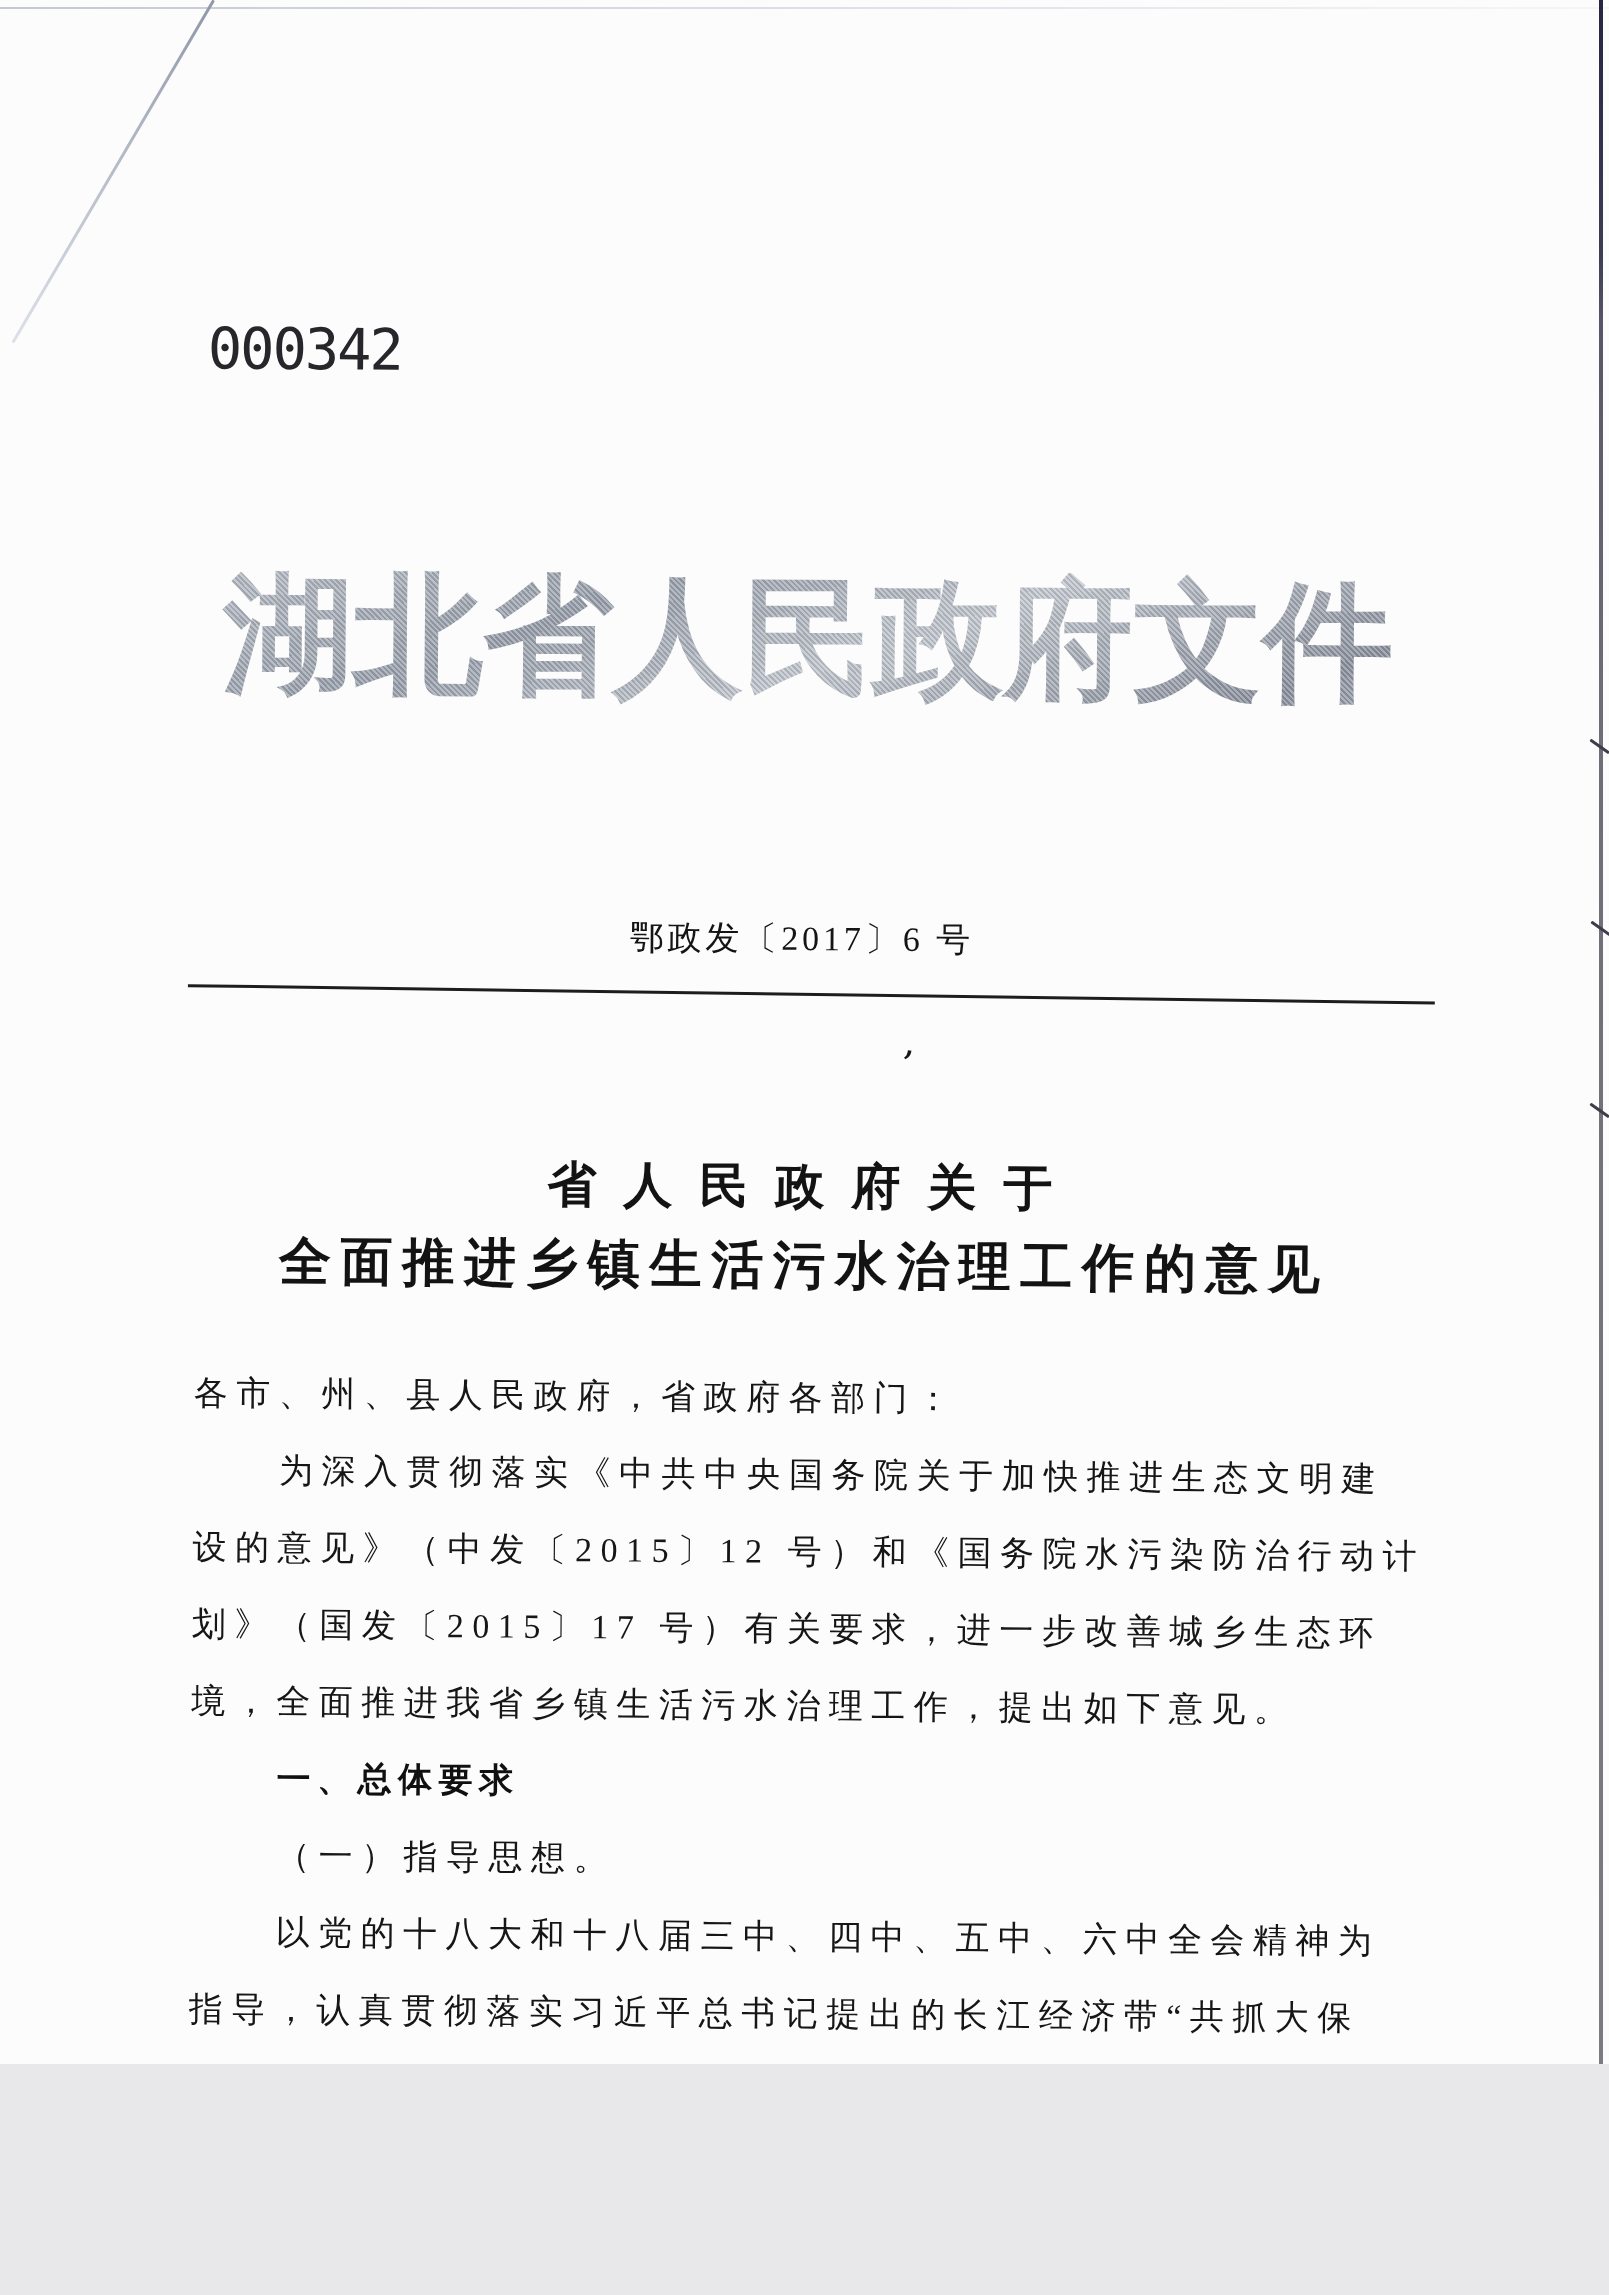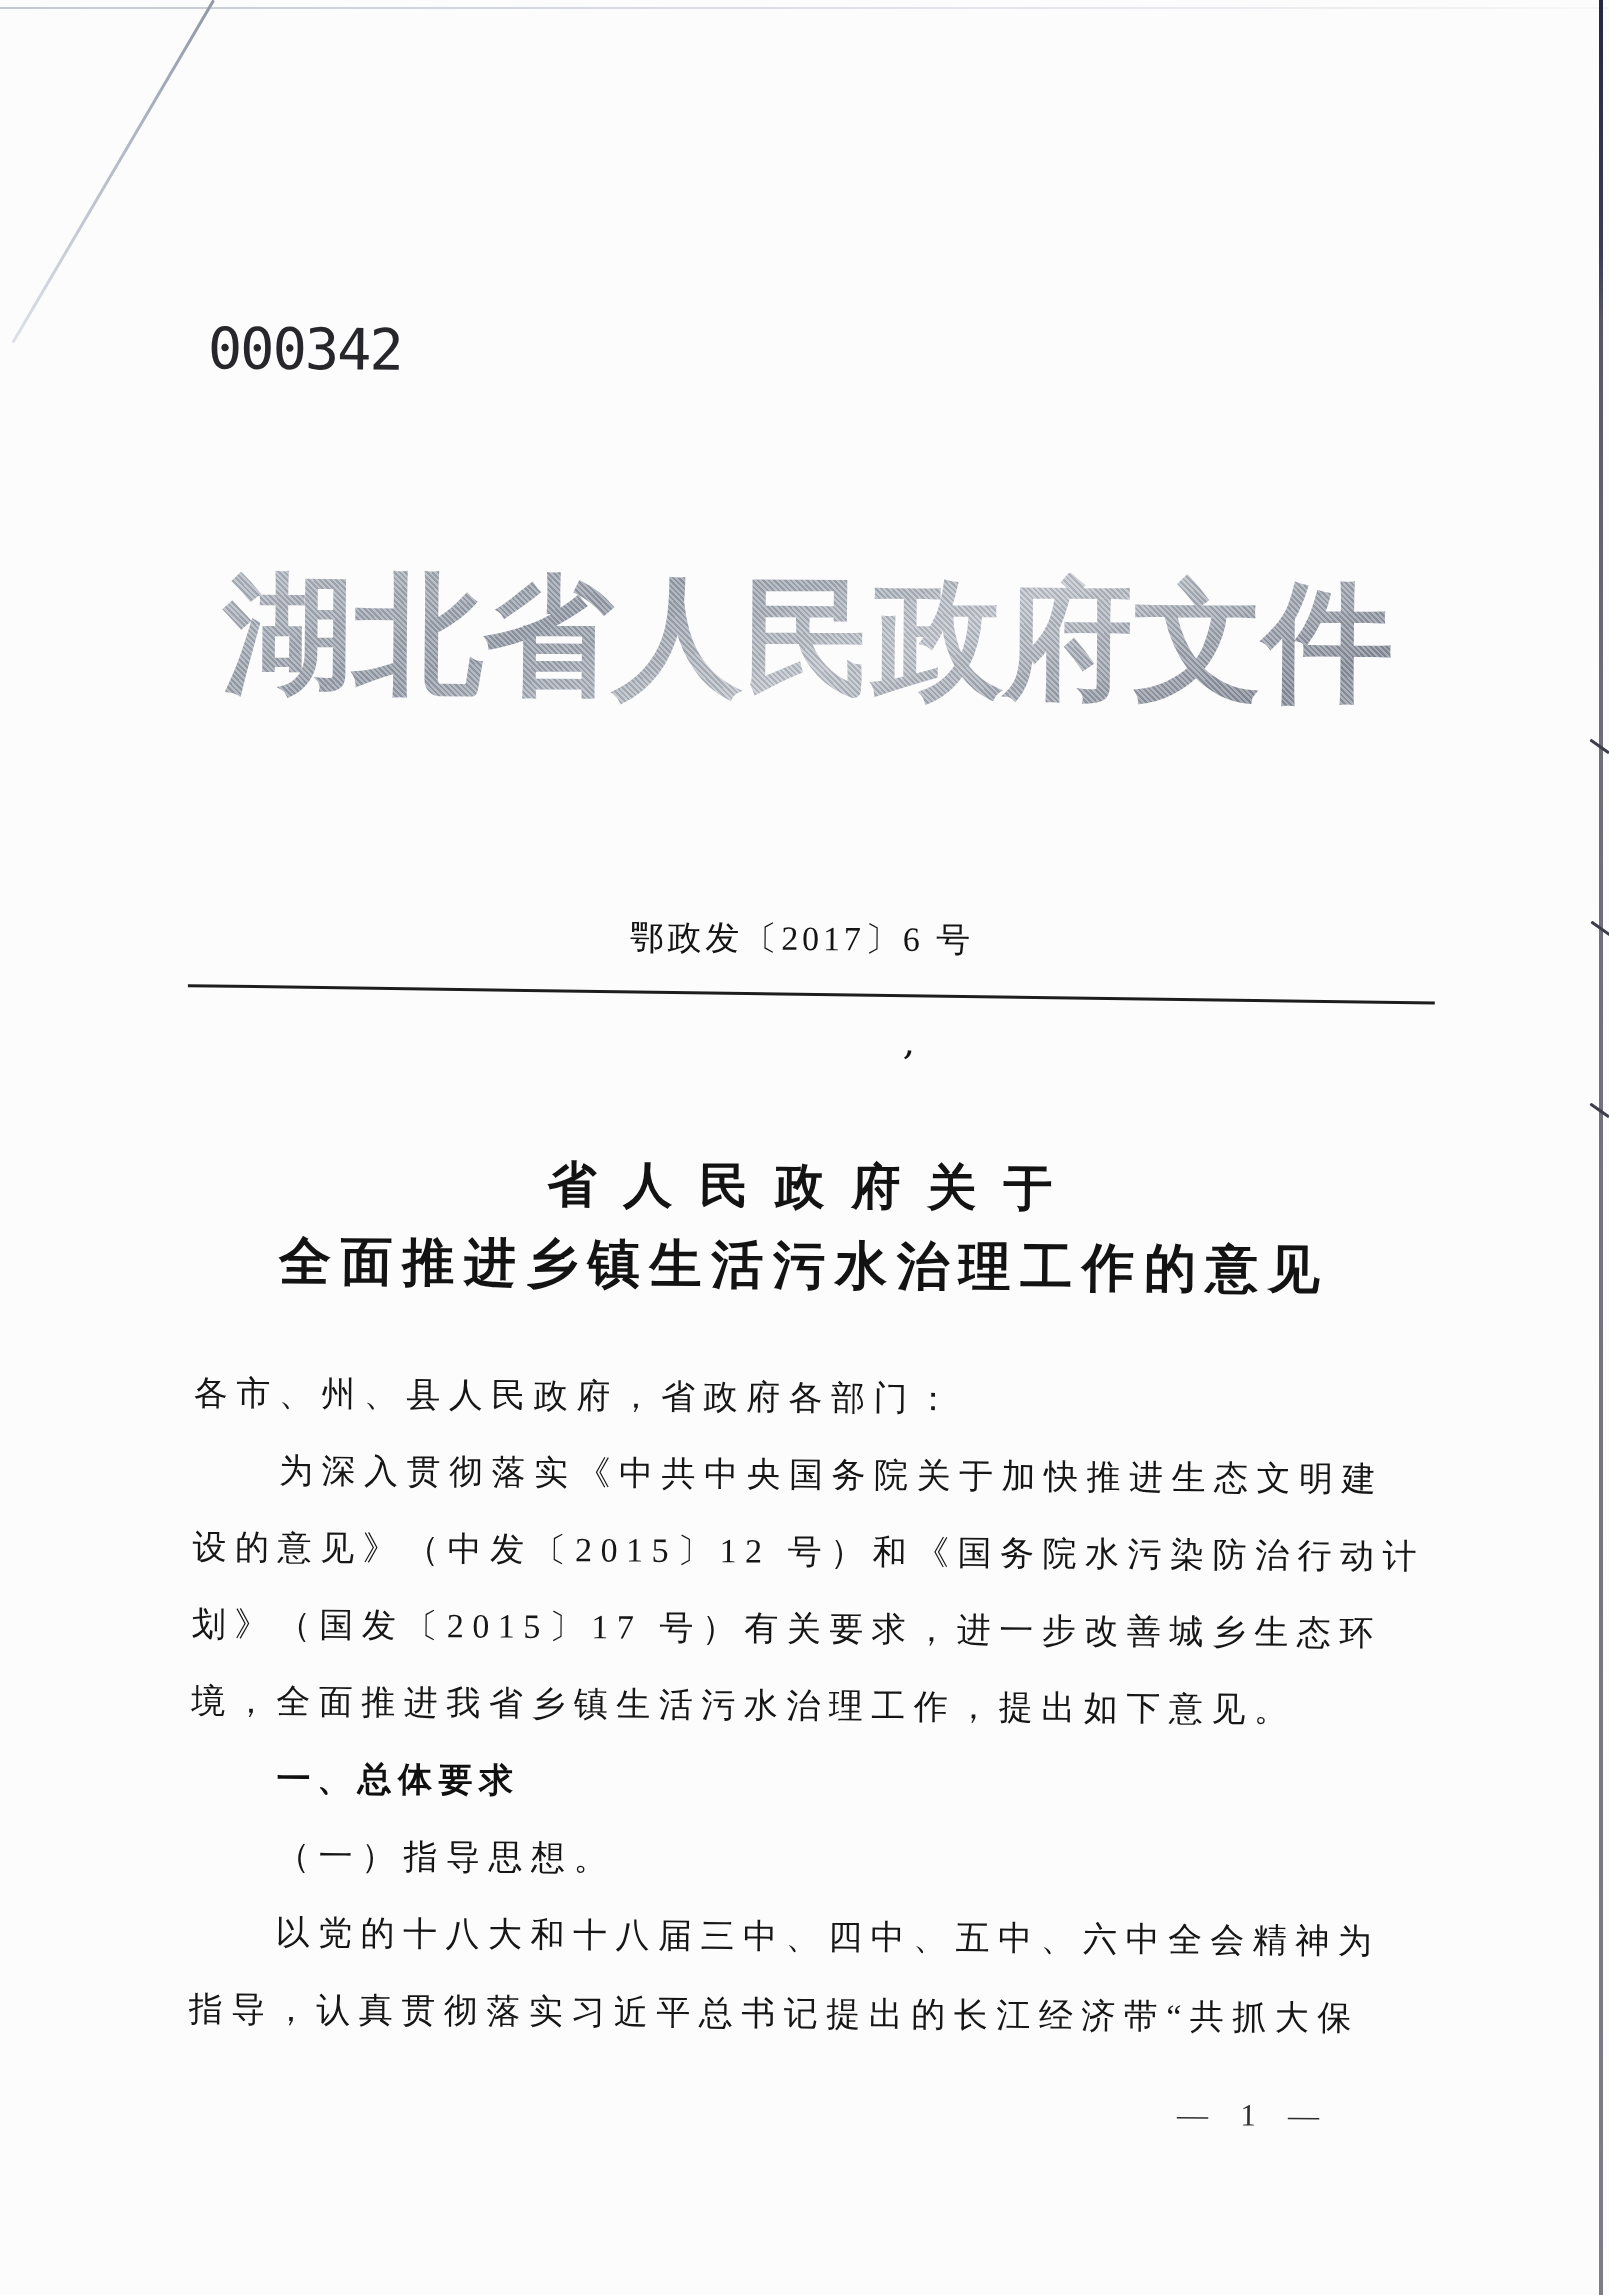--- a/index.html
+++ b/index.html
@@ -1,19 +1,19 @@
 <!DOCTYPE html>
 <html style="font-size:10.4px"><head>
 <meta charset="utf-8">
 <title></title>
 <style>
   html,body{margin:0;padding:0;background:#e8e8ea;}
   .page{
     position:relative;
-    width:1609px;height:2295px;
+    width:1609px;height:2064px;
     background:#fcfcfd;
     overflow:hidden;
     font-family:"Liberation Serif","DejaVu Serif",serif;
     color:#1e1e1e;
   }
   
   .top-edge-line{
     position:absolute;left:0;top:6.5px;width:1609px;height:2px;
     background:linear-gradient(90deg,#b9bfca 0%,#cfd3db 35%,#e4e7ec 75%,#f4f5f7 100%);
     opacity:.85;

